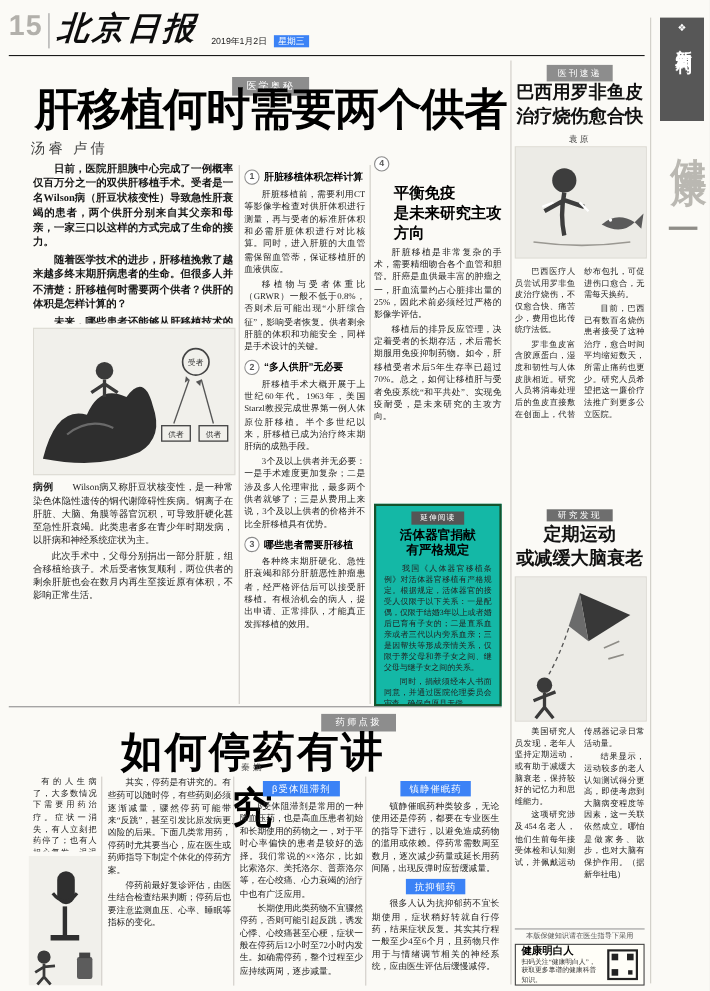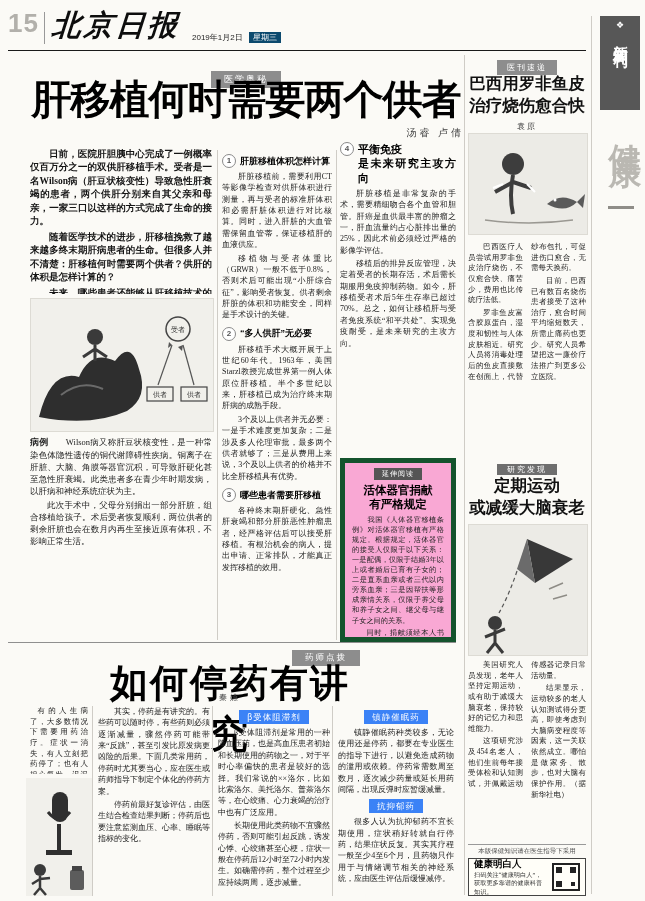--- a/index.html
+++ b/index.html
@@ -23,38 +23,38 @@
 </head>
 <body>
 
 <div id="paper">
 
   <div class="ab sans" style="left:8px;top:8px;font-size:26px;font-weight:bold;color:#b2b0ab;letter-spacing:1px;">15</div>
   <div class="ab" style="left:44px;top:12px;width:1px;height:32px;background:#999;"></div>
   <div class="ab serif" style="left:52px;top:6px;font-size:29px;font-weight:bold;font-style:italic;letter-spacing:3px;color:#0d0d0d;transform:skewX(-4deg);">北京日报</div>
   <div class="ab sans" style="left:192px;top:32px;font-size:8px;color:#222;">
     <span>2019年1月2日</span>
-    <span style="background:#0c4a6e;color:#fff;padding:1px 4px;margin-left:4px;">星期三</span>
+    <span style="background:#3b82f6;color:#fff;padding:1px 4px;margin-left:4px;">星期三</span>
   </div>
   <div class="ab rule" style="left:8px;top:50px;width:578px;height:1px;"></div>
 
   <div class="ab" style="left:600px;top:16px;width:40px;height:94px;background:#575757;display:flex;flex-direction:column;align-items:center;padding-top:4px;box-sizing:border-box;">
     <span style="color:#fff;font-size:9px;line-height:10px;">❖</span>
     <span class="serif" style="writing-mode:vertical-rl;text-orientation:upright;color:#fff;font-weight:bold;font-size:15px;letter-spacing:3px;margin-top:2px;">新知周刊</span>
   </div>
   <div class="ab serif" style="left:602px;top:118px;writing-mode:vertical-rl;text-orientation:upright;font-size:33px;font-weight:bold;color:#bab8b2;letter-spacing:9px;height:120px;">健康</div>
   <div class="ab" style="left:608px;top:206px;width:26px;height:3px;background:#8f8d88;"></div>
   <div class="ab lrule" style="left:591px;top:16px;width:1px;height:878px;"></div>
   <div class="ab lrule" style="left:464px;top:55px;width:1px;height:840px;"></div>
 
   <div class="ab" style="left:28px;top:68px;width:436px;text-align:center;">
     <span class="tag">医学奥秘</span>
   </div>
   <div class="ab sans" style="left:28px;top:72px;width:436px;text-align:center;font-size:40px;font-weight:900;letter-spacing:-1px;color:#000;white-space:nowrap;">肝移植何时需要两个供者</div>
-  <div class="ab" style="left:28px;top:126px;width:436px;text-align:right;font-size:10px;color:#444;letter-spacing:3px;">汤睿 卢倩</div>
+  <div class="ab" style="left:28px;top:126px;width:436px;text-align:left;font-size:13px;color:#444;letter-spacing:3px;">汤睿 卢倩</div>
 
   <div class="ab coltxt" style="left:30px;top:148px;width:182px;height:146px;font-size:9.5px;font-weight:600;color:#151515;">
     <p>日前，医院肝胆胰中心完成了一例概率仅百万分之一的双供肝移植手术。受者是一名Wilson病（肝豆状核变性）导致急性肝衰竭的患者，两个供肝分别来自其父亲和母亲，一家三口以这样的方式完成了生命的接力。</p>
     <p>随着医学技术的进步，肝移植挽救了越来越多终末期肝病患者的生命。但很多人并不清楚：肝移植何时需要两个供者？供肝的体积是怎样计算的？</p>
     <p>未来，哪些患者还能够从肝移植技术的发展中获益？</p>
   </div>
 
   <div class="ab illo" style="left:30px;top:298px;width:182px;height:132px;">
     <svg width="182" height="132" viewBox="0 0 182 132">
       <rect x="0" y="0" width="182" height="132" fill="#f1f0eb"></rect>
@@ -97,31 +97,31 @@
         <span class="circ">3</span>
         <span>哪些患者需要肝移植</span>
       </div>
     <p>各种终末期肝硬化、急性肝衰竭和部分肝脏恶性肿瘤患者，经严格评估后可以接受肝移植。有根治机会的病人，提出申请、正常排队，才能真正发挥移植的效用。</p>
   </div>
   <div class="ab lrule" style="left:217px;top:150px;width:1px;height:490px;"></div>
 
   <div class="ab coltxt" style="left:340px;top:136px;width:116px;height:318px;font-size:8px;">
     <div class="subhead" style="align-items:flex-start;">
       <span class="circ">4</span>
-      <span style="font-size:11px;line-height:1.3;">
+      <span style="font-size:14px;line-height:1.3;margin-top:24px;">
         <span style="display:block;">平衡免疫</span>
         <span style="display:block;">是未来研究主攻方向</span>
       </span>
     </div>
     <p>肝脏移植是非常复杂的手术，需要精细吻合各个血管和胆管。肝癌是血供最丰富的肿瘤之一，肝血流量约占心脏排出量的25%，因此术前必须经过严格的影像学评估。</p>
     <p>移植后的排异反应管理，决定着受者的长期存活，术后需长期服用免疫抑制药物。如今，肝移植受者术后5年生存率已超过70%。总之，如何让移植肝与受者免疫系统“和平共处”、实现免疫耐受，是未来研究的主攻方向。</p>
   </div>
   <div class="ab lrule" style="left:336px;top:150px;width:1px;height:490px;"></div>
 
-  <div class="ab" style="left:340px;top:458px;width:116px;height:184px;border:5px solid #14532d;background:#f9a8d4;box-sizing:border-box;padding:5px 7px;overflow:hidden;">
+  <div class="ab" style="left:340px;top:458px;width:116px;height:184px;border:2px solid #14532d;background:#14b8a6;box-sizing:border-box;padding:5px 7px;overflow:hidden;">
     <span style="background:#555;color:#fff;font-size:7px;font-family:'Liberation Sans',sans-serif;padding:1px 8px;display:table;margin:0 auto 3px;letter-spacing:1px;">延伸阅读</span>
     <div class="serif" style="text-align:center;font-weight:bold;font-size:11.5px;line-height:1.25;color:#000;">活体器官捐献</div>
     <div class="serif" style="text-align:center;font-weight:bold;font-size:11.5px;line-height:1.25;color:#000;margin-bottom:3px;">有严格规定</div>
     <div class="coltxt" style="font-size:7.2px;line-height:1.4;">
       <p style="text-indent:0;">　　我国《人体器官移植条例》对活体器官移植有严格规定。根据规定，活体器官的接受人仅限于以下关系：一是配偶，仅限于结婚3年以上或者婚后已育有子女的；二是直系血亲或者三代以内旁系血亲；三是因帮扶等形成亲情关系，仅限于养父母和养子女之间、继父母与继子女之间的关系。</p>
       <p>同时，捐献须经本人书面同意，并通过医院伦理委员会审查，确保自愿且无偿。</p>
 
     </div>
   </div>
 

